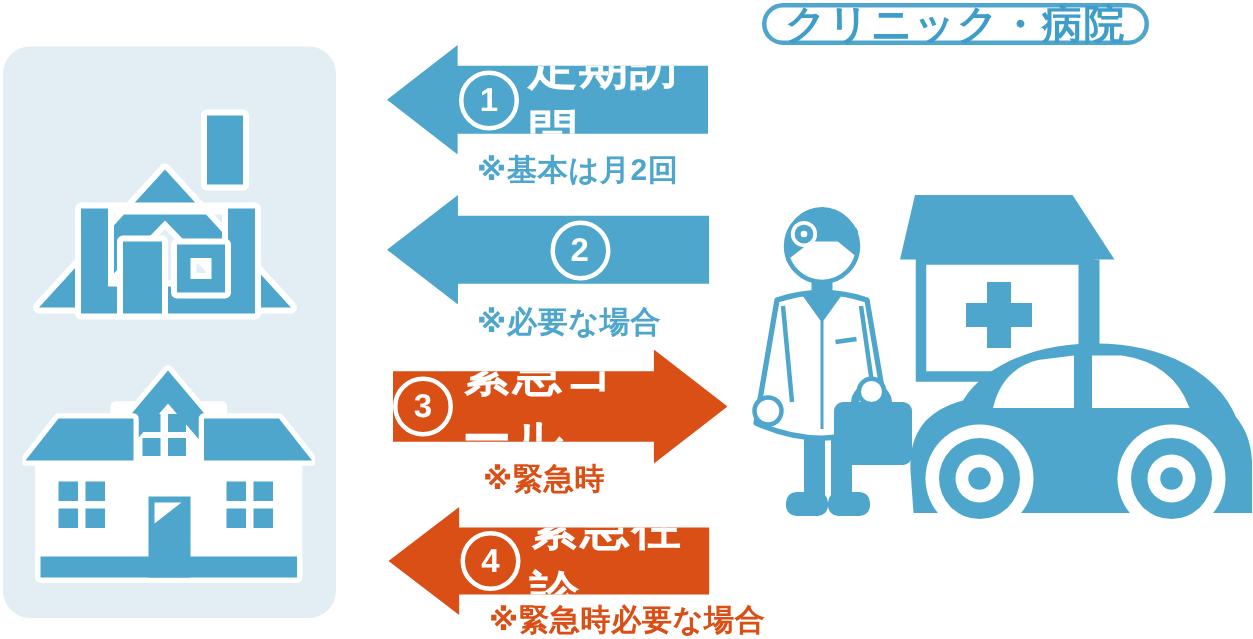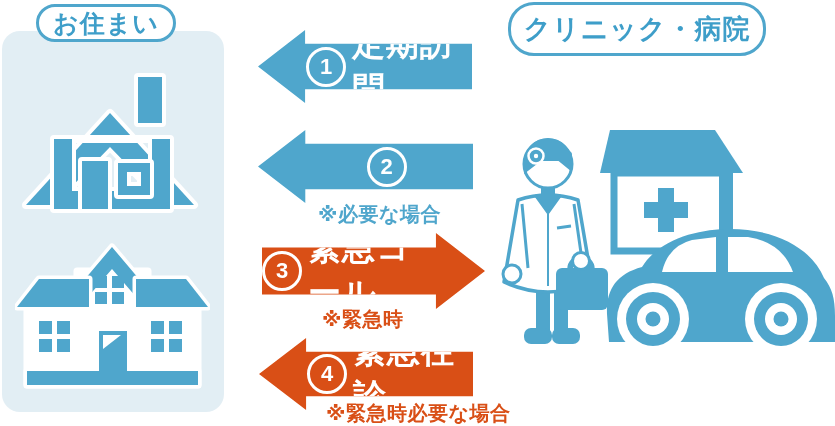--- a/index.html
+++ b/index.html
@@ -12,21 +12,21 @@
     position:absolute;left:2px;top:31px;width:222px;height:381px;
     background:#E2EEF4;border-radius:18px;
   }
   
   .pill{
     position:absolute;background:#fff;border:3px solid #4FA6CC;border-radius:26px;
     color:#3E9EC9;font-weight:bold;display:flex;align-items:center;justify-content:center;
     letter-spacing:1px;box-sizing:border-box;
   }
   .pill-left{left:36px;top:4px;width:140px;height:38px;font-size:25px;}
-  .pill-right{left:508px;top:2px;width:258px;height:54px;font-size:27px;}
+  .pill-right{left:508px;top:2px;width:258px;height:28px;font-size:27px;}
   
   .arrow{
     position:absolute;display:flex;align-items:center;justify-content:center;
     color:#fff;font-weight:bold;font-size:33px;letter-spacing:1px;box-sizing:border-box;
   }
   .arrow.blue{background:#4FA6CC;}
   .arrow.orange{background:#D94F16;}
   .a-left{
     clip-path:polygon(0 50%,22% 0,22% 19%,100% 19%,100% 81%,22% 81%,22% 100%);
     padding-left:48px;
@@ -56,23 +56,20 @@
   .svg-house2{position:absolute;left:15px;top:243px;}
   .svg-scene{position:absolute;left:490px;top:118px;}
 </style>
 </head>
 <body>
 
 <div class="stage">
 
   <div class="panel"></div>
 
-  <div class="pill pill-left">
-    <span>お住まい</span>
-  </div>
 
   <svg class="svg-house1" width="185" height="160" viewBox="0 0 185 160">
     <g stroke="#fff" stroke-width="8" stroke-linejoin="round" paint-order="stroke" fill="#4FA6CC">
       <rect x="118" y="20" width="24" height="46"></rect>
       <path d="M90,56 L174,148 L146,148 L90,90 L34,148 L6,148 Z"></path>
       <path fill-rule="evenodd" d="M34,82 H150 V152 H34 Z M52,82 H132 V134 H52 Z"></path>
       <rect x="62" y="104" width="26" height="48"></rect>
       <path fill-rule="evenodd" d="M98,106 H130 V138 H98 Z M107,115 H121 V129 H107 Z"></path>
     </g>
   </svg>
@@ -163,20 +160,21 @@
       <path d="M80,151 A11,11 0 0 1 102,151" stroke="#4FA6CC" stroke-width="5.5" fill="none"></path>
       <rect x="66" y="150" width="52" height="42" rx="6" fill="#4FA6CC"></rect>
       <circle cx="91" cy="143" r="8.5" fill="#fff" stroke="#4FA6CC" stroke-width="3"></circle>
     </g>
   </svg>
 
   <div id="arrow-1" class="arrow blue a-left">
     <span class="num">1</span>
     <span>定期訪問</span>
   </div>
+  <div id="note-1" class="note blue-t">※基本は月2回</div>
 
   <div id="arrow-2" class="arrow blue a-left">
     <span class="num">2</span>
   </div>
   <div id="note-2" class="note blue-t">※必要な場合</div>
 
   <div id="arrow-3" class="arrow orange a-right">
     <span class="num">3</span>
     <span>緊急コール</span>
   </div>

